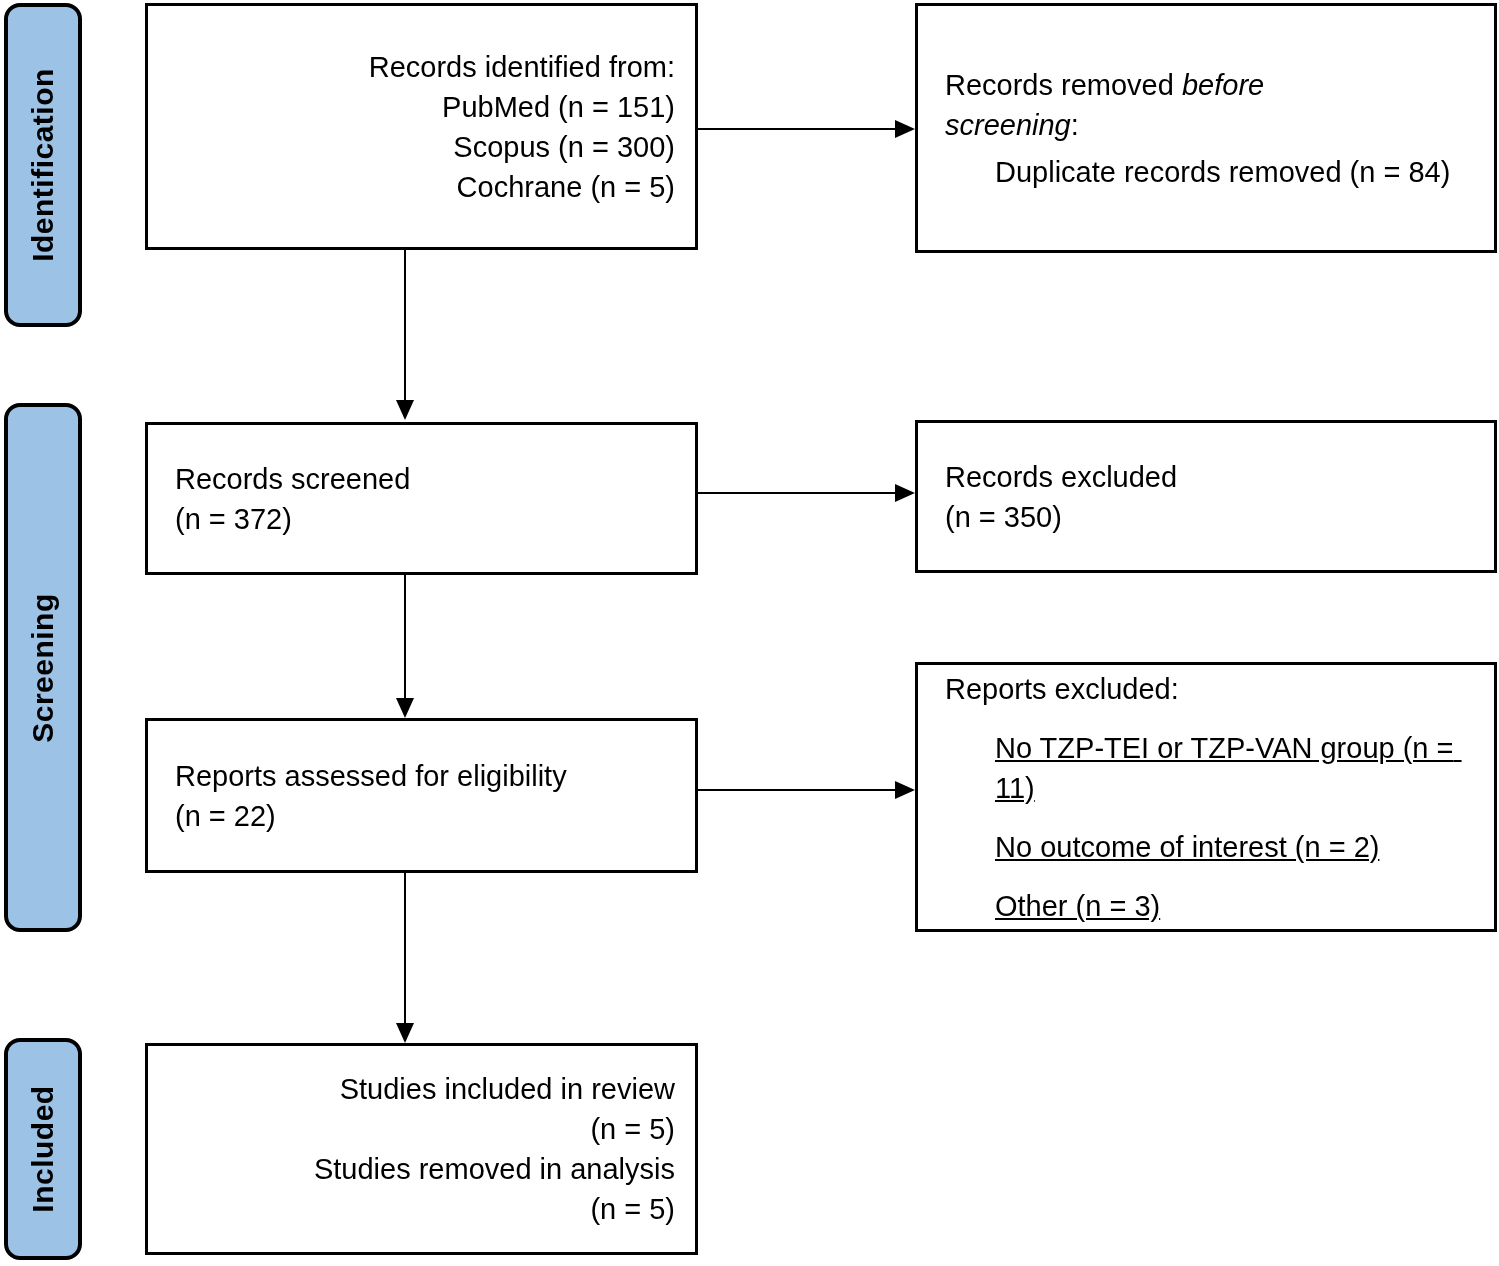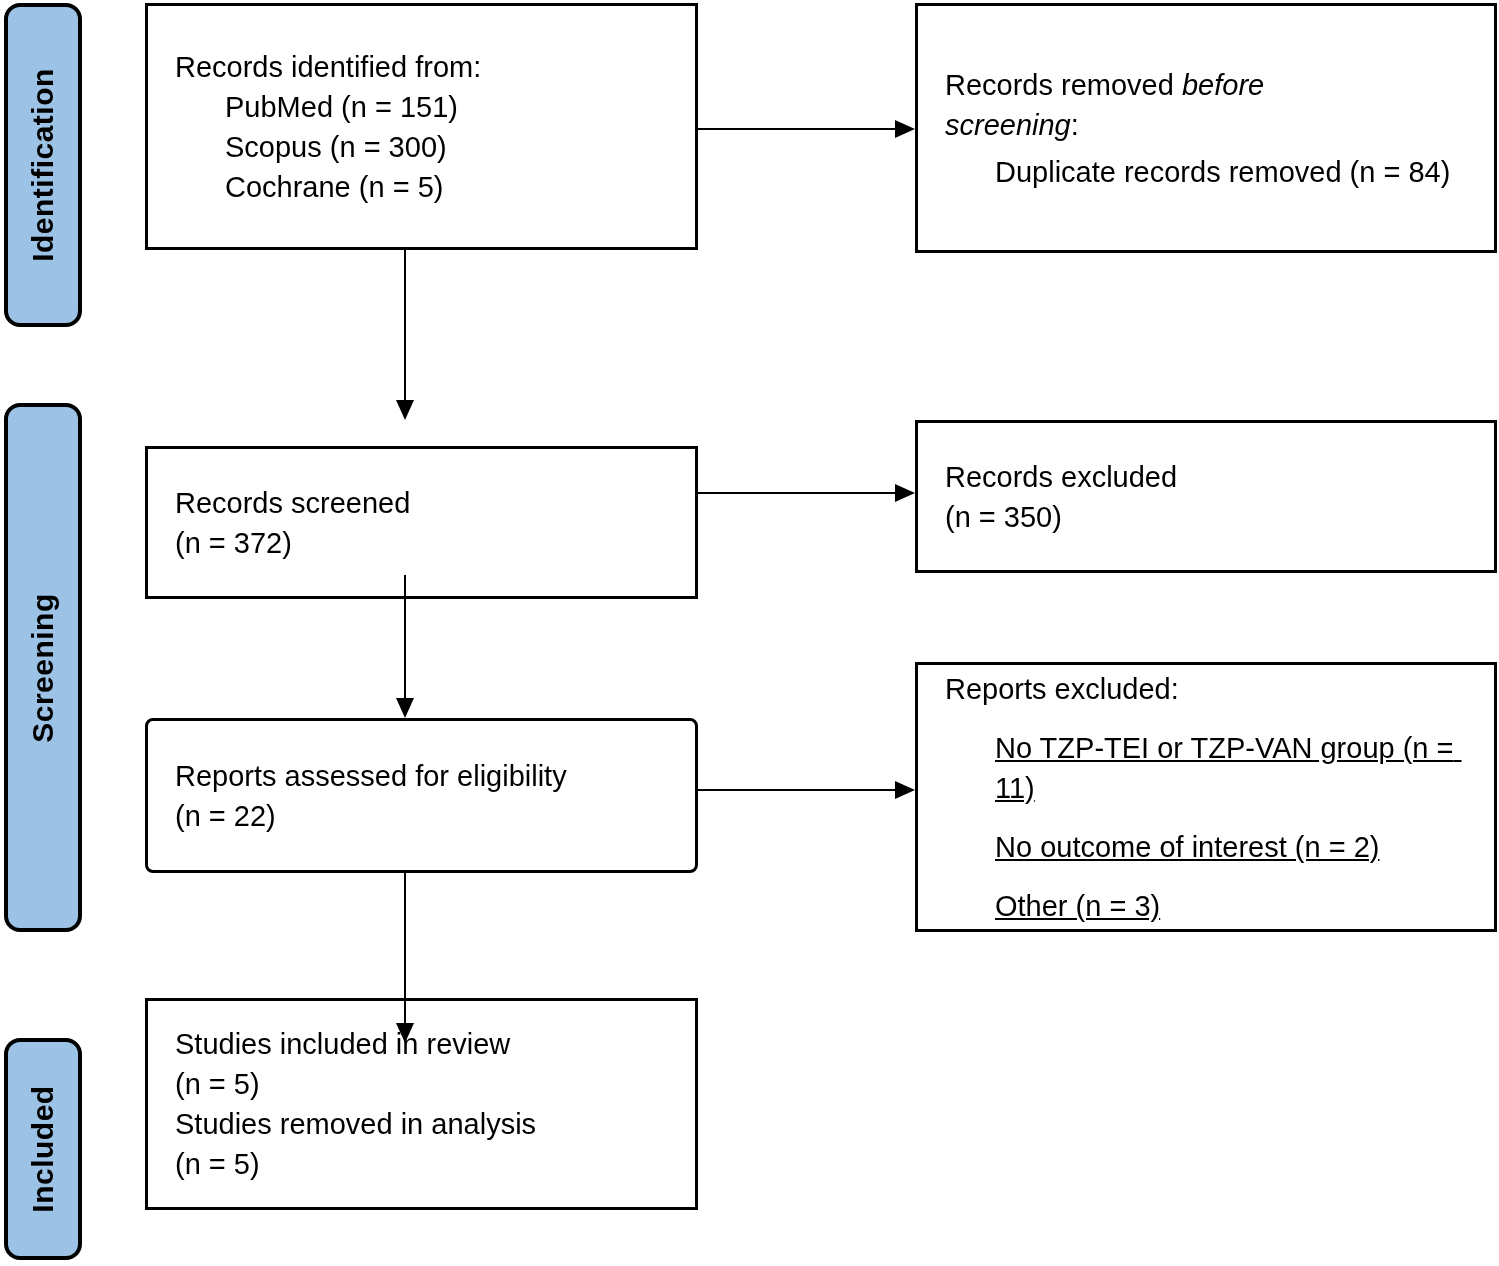--- a/index.html
+++ b/index.html
@@ -66,55 +66,55 @@
   <div class="stage" style="left: 4px; top: 3px; width: 78px; height: 324px; background: rgb(156, 194, 229);">
     <span class="vtext">Identification</span>
   </div>
   <div class="stage" style="left: 4px; top: 403px; width: 78px; height: 529px; background: rgb(156, 194, 229);">
     <span class="vtext">Screening</span>
   </div>
   <div class="stage" style="left: 4px; top: 1038px; width: 78px; height: 222px; background: rgb(156, 194, 229);">
     <span class="vtext">Included</span>
   </div>
 
-  <div class="box" style="left:145px; top:3px; width:553px; height:247px;">
+  <div class="box" style="left:145px; top:3px; width:553px; height:247px;align-items:flex-end;">
     <div class="line">Records identified from:</div>
     <div class="line indent">PubMed (n = 151)</div>
     <div class="line indent">Scopus (n = 300)</div>
     <div class="line indent">Cochrane (n = 5)</div>
   </div>
 
   <div class="box" style="left:915px; top:3px; width:582px; height:250px;justify-content:center;">
     <div class="line w-title"><span>Records removed </span><i>before screening</i><span>:</span></div>
     <div class="line indent" style="max-width:490px;margin-top:7px;">Duplicate records removed (n = 84)</div>
   </div>
 
-  <div class="box" style="left:145px; top:422px; width:553px; height:153px;margin-top:24px;">
+  <div class="box" style="left:145px; top:422px; width:553px; height:153px;">
     <div class="line">Records screened</div>
     <div class="line">(n = 372)</div>
   </div>
 
   <div class="box" style="left:915px; top:420px; width:582px; height:153px;">
     <div class="line">Records excluded</div>
     <div class="line">(n = 350)</div>
   </div>
 
-  <div class="box" style="left:145px; top:718px; width:553px; height:155px;border-radius:8px;">
+  <div class="box" style="left:145px; top:718px; width:553px; height:155px;">
     <div class="line">Reports assessed for eligibility</div>
     <div class="line">(n = 22)</div>
   </div>
 
   <div class="box" style="left:915px; top:662px; width:582px; height:270px;gap:19px;">
     <div class="line">Reports excluded:</div>
     <div class="line indent w-item">No TZP-TEI or TZP-VAN group (n = 11)</div>
     <div class="line indent w-item">No outcome of interest (n = 2)</div>
     <div class="line indent w-item">Other (n = 3)</div>
   </div>
 
-  <div class="box" style="left:145px; top:998px; width:553px; height:212px;">
+  <div class="box" style="left:145px; top:1043px; width:553px; height:212px;align-items:flex-end;">
     <div class="line">Studies included in review</div>
     <div class="line">(n = 5)</div>
     <div class="line">Studies removed in analysis</div>
     <div class="line">(n = 5)</div>
   </div>
 
   <div>
     <div class="arrow-line-h" style="left:698px; top:128px; width:197px;"></div>
     <div class="arrow-head-right" style="left:895px; top:120px;"></div>
   </div>

